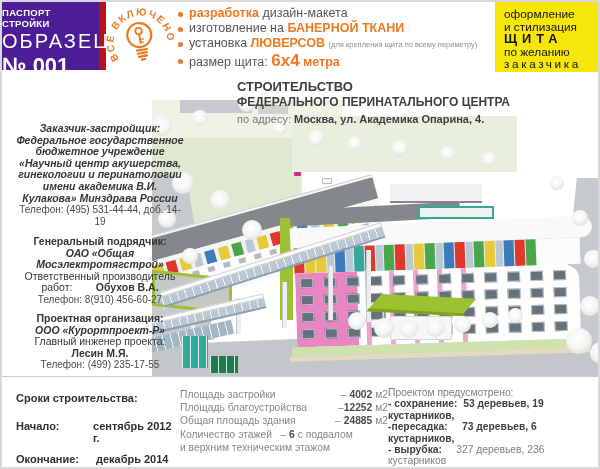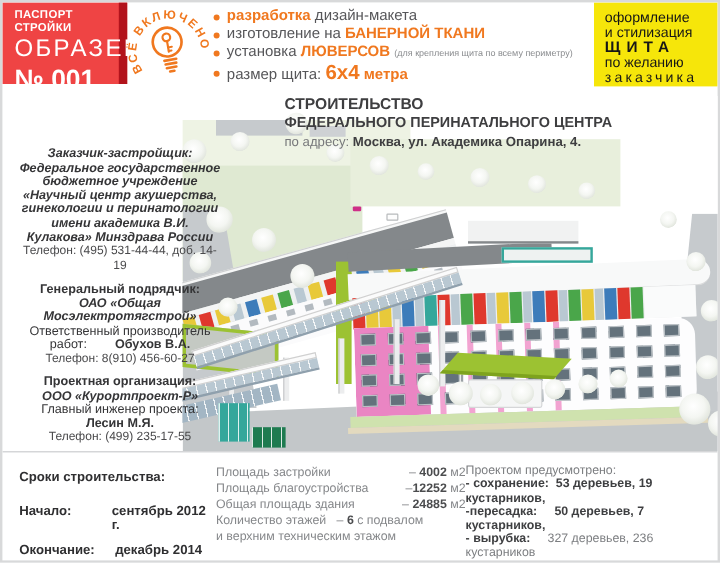--- a/index.html
+++ b/index.html
@@ -1,19 +1,19 @@
 <!DOCTYPE html>
 <html><head>
 <meta charset="utf-8">
 <style>
   html,body{margin:0;padding:0;background:#eee;font-family:"Liberation Sans",sans-serif;}
   .page{position:relative;width:600px;height:469px;background:#fff;border:2px solid #d8d9da;box-sizing:border-box;overflow:hidden;}
 
   
-  .badge{position:absolute;left:0;top:0;width:104px;height:68px;background:#ef4444;border-right:7px solid #b2131c;box-sizing:border-box;color:#fff;padding:5px 0 0 10px;}
+  .badge{position:absolute;left:0;top:0;width:104px;height:68px;background:#4c1d95;border-right:7px solid #b2131c;box-sizing:border-box;color:#fff;padding:5px 0 0 0;}
   .badge .kicker{font-size:9.5px;font-weight:bold;letter-spacing:.3px;}
   .badge .btitle{font-size:20px;letter-spacing:2px;margin-top:1px;}
   .badge .bnum{font-size:22px;font-weight:bold;margin-top:0px;}
   .stamp{position:absolute;left:103px;top:0;width:70px;height:74px;}
   .features{position:absolute;left:176px;top:4px;width:320px;}
   .features .line{position:relative;padding-left:11px;font-size:12.5px;line-height:15.2px;color:#565659;white-space:nowrap;}
   .features .line::before{content:'';position:absolute;left:0;top:6px;width:5px;height:5px;border-radius:50%;background:#f0781f;}
   .hl{color:#f0781f;font-weight:bold;}
   .hlb{color:#f0781f;font-weight:bold;}
   .hlbig{color:#f0781f;font-weight:bold;font-size:17px;}
@@ -377,18 +377,18 @@
   <div class="areas">
       <div class="line split"><span>Площадь застройки</span><span class="val"><span>– </span><span class="b">4002</span><span> м2</span></span></div>
       <div class="line split"><span>Площадь благоустройства</span><span class="val"><span>–</span><span class="b">12252</span><span> м2</span></span></div>
       <div class="line split"><span>Общая площадь здания</span><span class="val"><span>– </span><span class="b">24885</span><span> м2</span></span></div>
       <div class="line "><span>Количество этажей   – </span><span class="b">6</span><span> с подвалом</span></div>
       <div class="line "><span>и верхним техническим этажом</span></div>
     </div>
   <div class="landscaping">
       <div class="line "><span>Проектом предусмотрено:</span></div>
       <div class="line "><span class="b">- сохранение:  53 деревьев, 19 кустарников,</span></div>
-      <div class="line "><span class="b">-пересадка:     50 деревьев, 7 кустарников,</span></div>
+      <div class="line "><span class="b">-пересадка:     73 деревьев, 6 кустарников,</span></div>
       <div class="line "><span class="b">- вырубка:</span><span>     327 деревьев, 236 кустарников</span></div>
       <div class="line "><span>( в т.ч. аварийные - 2 дерева):</span></div>
     </div>
 
 </div>
 
 </body></html>

